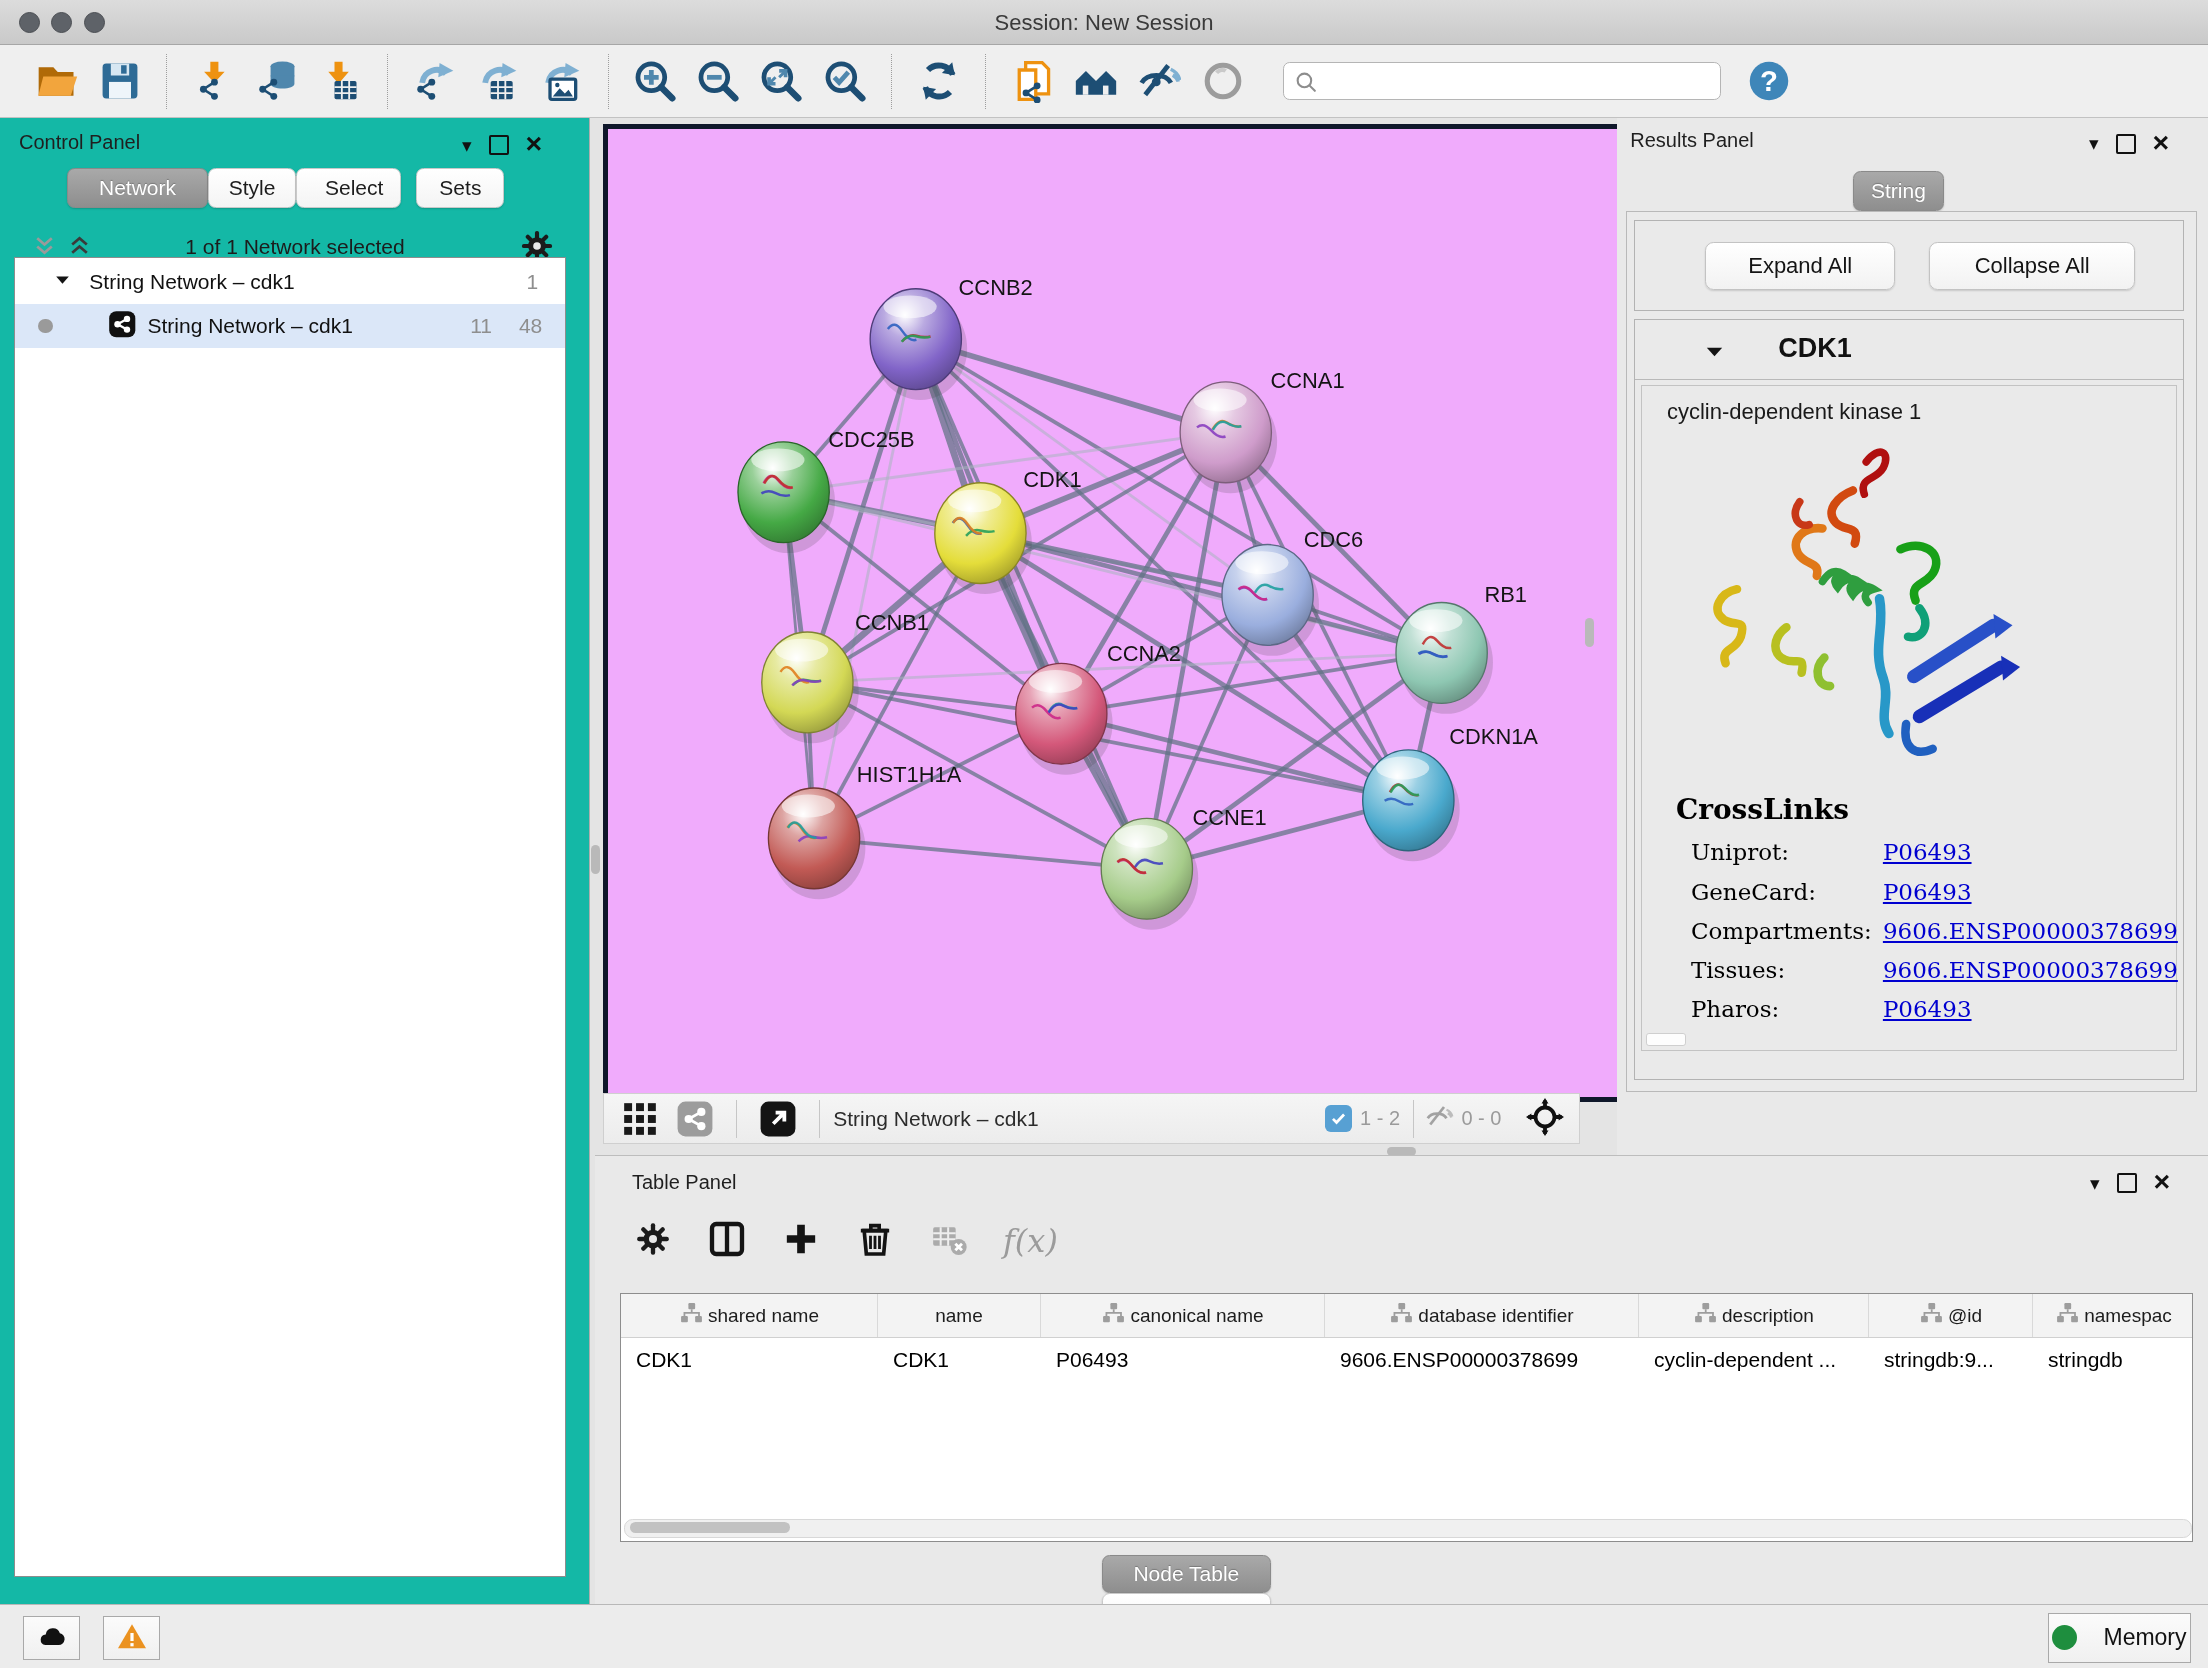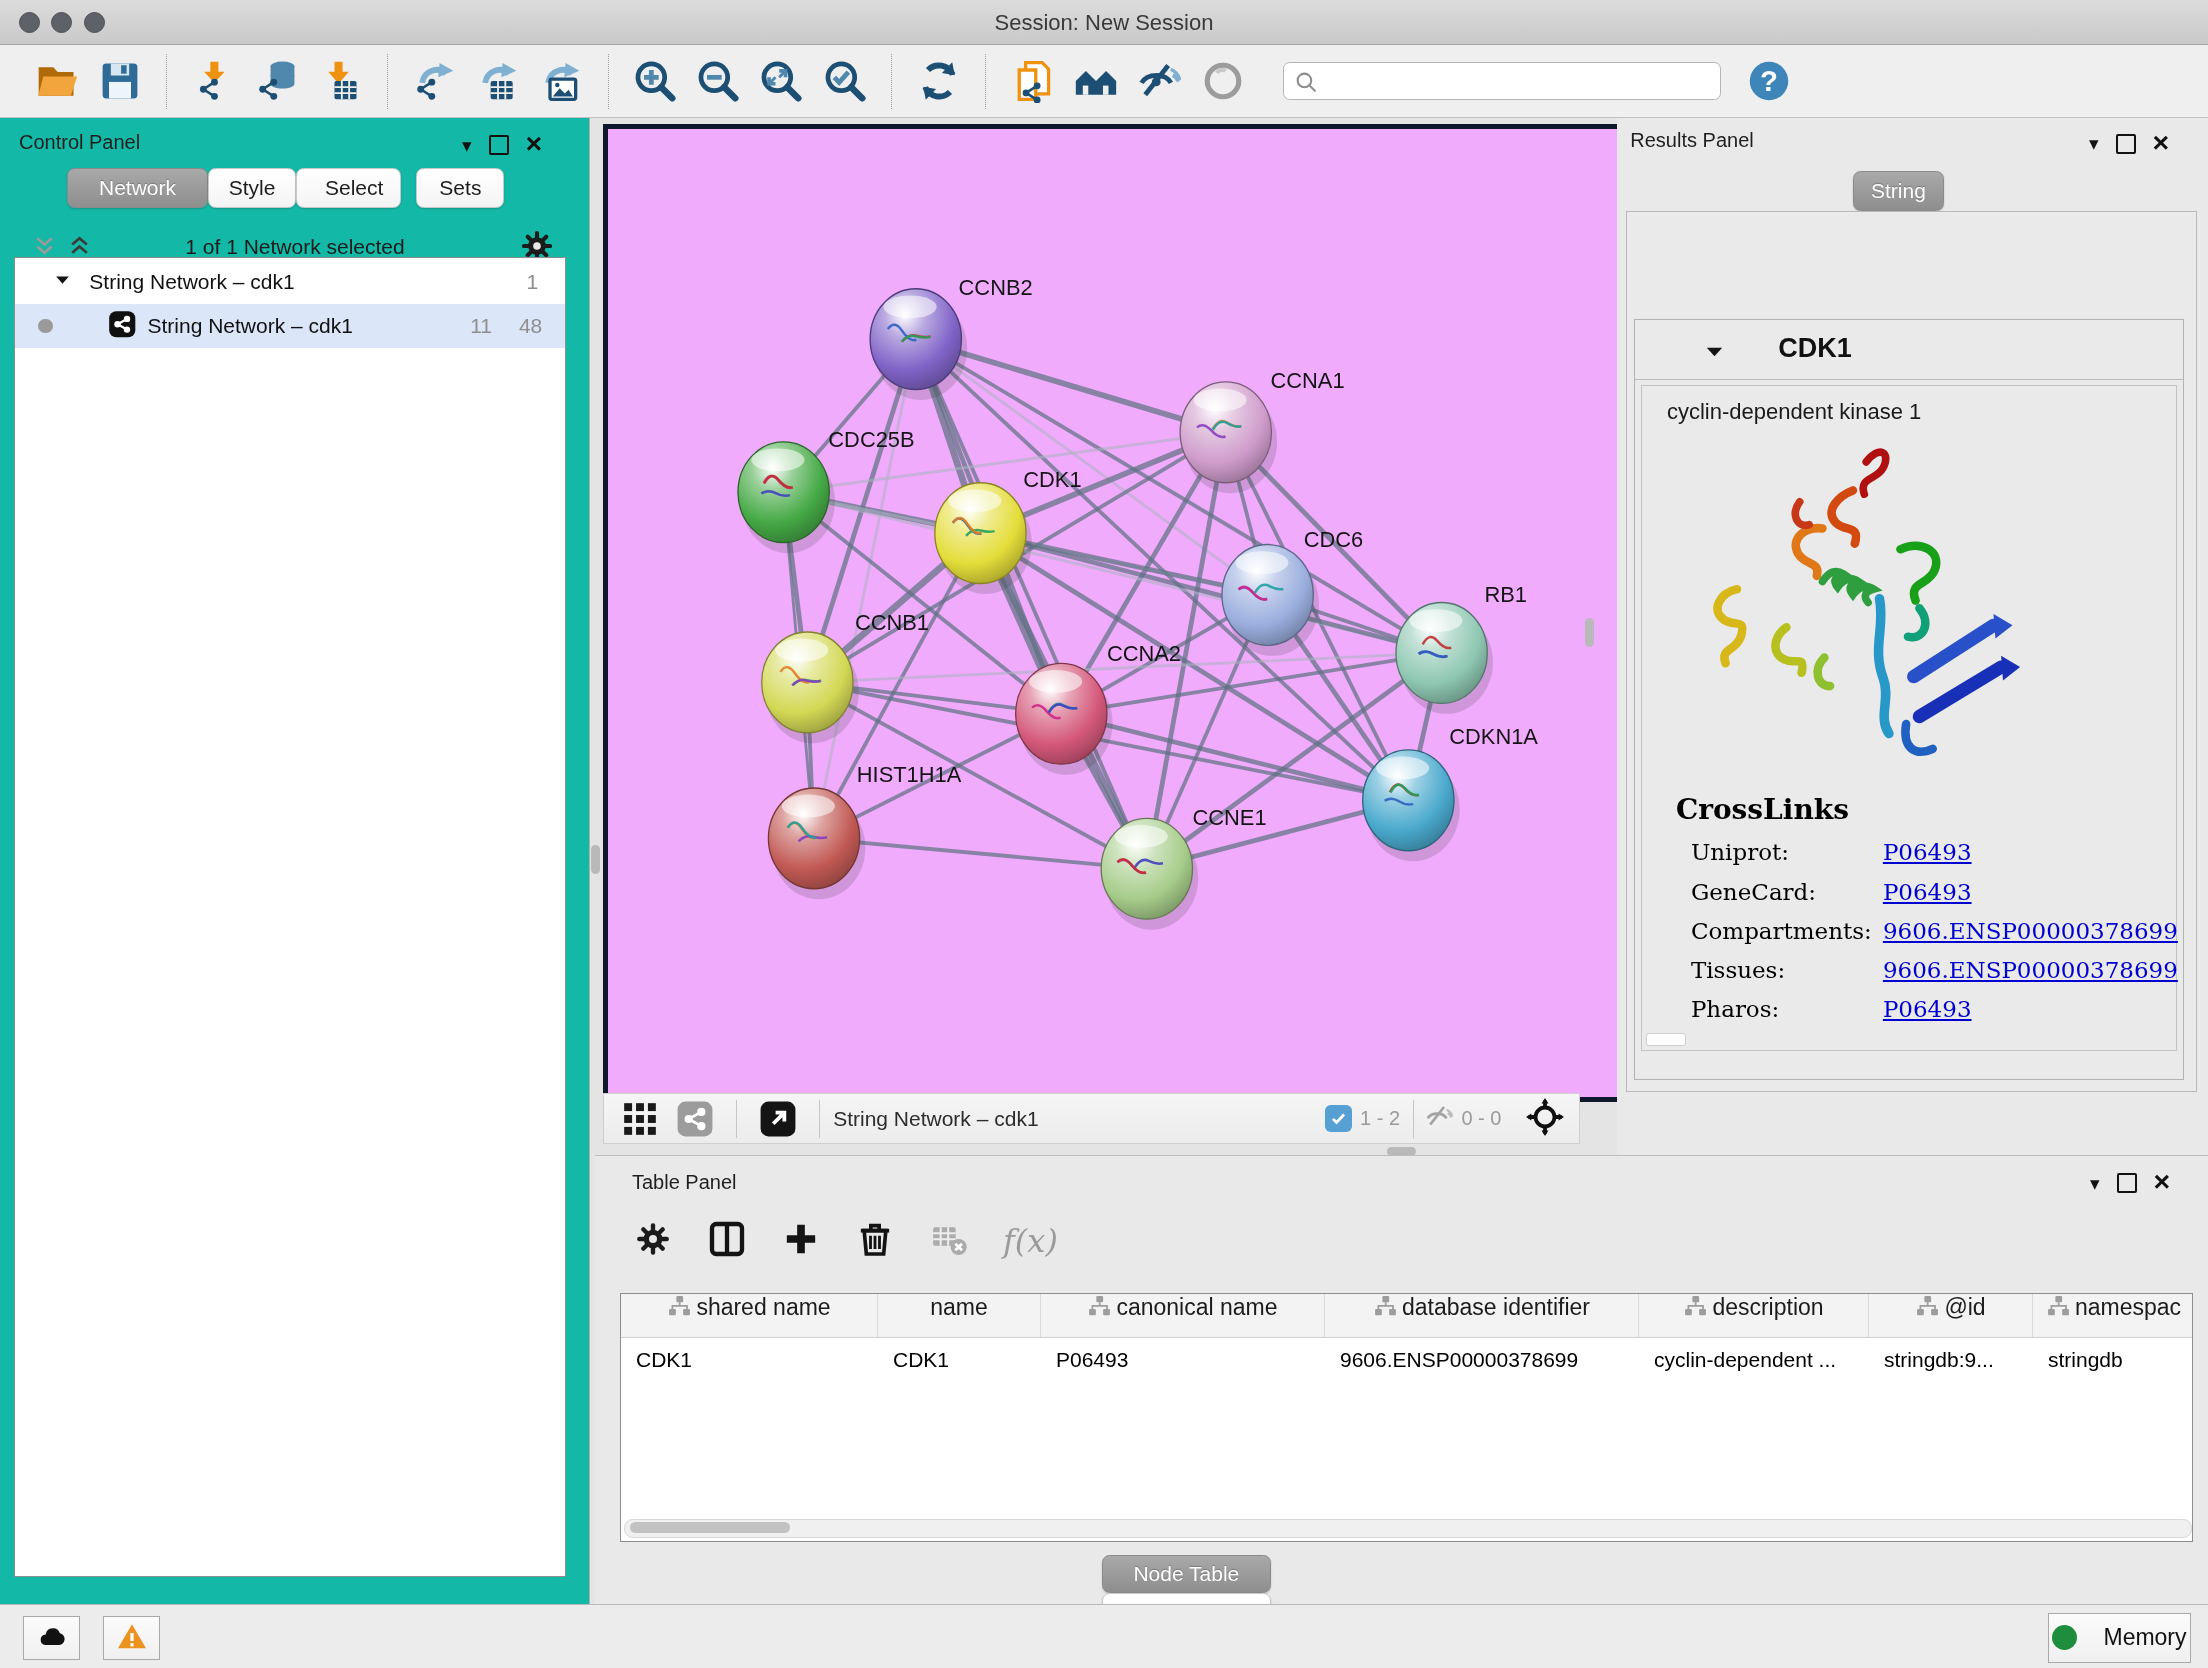--- a/index.html
+++ b/index.html
@@ -68,21 +68,21 @@
   #rp-scroll{position:absolute;left:3.8px;bottom:3.8px;width:38px;height:11.4px;background:#fdfdfd;border:1px solid #cfcfcf;border-radius:2.9px;}
   
   #table-panel{left:595px;top:1155px;width:1613px;height:449px;background:#e9e9e9;border-top:1px solid #bdbdbd;box-sizing:border-box;}
   #tp-header{position:absolute;left:37px;top:15px;}
   #tp-ctrls{position:absolute;left:1495px;top:15px;width:107px;}
   #tp-toolbar{position:absolute;left:38px;top:63px;display:flex;align-items:center;gap:34px;}
   #tp-toolbar .tpi svg{width:40px;height:40px;}
   .fx{font-family:"DejaVu Serif","Liberation Serif",serif;font-style:italic;font-size:32px;color:#9b9b9b;}
   #tp-table{position:absolute;left:25px;top:137px;width:1573px;height:249px;background:#fff;border:1.4px solid #8d8d8d;box-sizing:border-box;overflow:hidden;}
   #tp-headrow{display:flex;height:43px;background:#f3f3f3;border-bottom:1px solid #d0d0d0;}
-  .th{display:flex;justify-content:center;gap:4px;border-right:1px solid #d9d9d9;font-size:23px;color:#1c1c1c;box-sizing:border-box;flex:0 0 auto;overflow:hidden;}
+  .th{display:flex;align-items:center;justify-content:center;gap:4px;border-right:1px solid #d9d9d9;font-size:19px;color:#1c1c1c;box-sizing:border-box;flex:0 0 auto;overflow:hidden;}
   #tp-datarow{display:flex;height:43px;}
   .td{display:flex;align-items:center;padding-left:15px;font-size:21px;color:#000;box-sizing:border-box;flex:0 0 auto;overflow:hidden;white-space:nowrap;}
   #tp-scroll{position:absolute;left:28.5px;top:363px;width:1566px;height:17px;background:#f0f0f0;border:1px solid #d8d8d8;border-radius:8.6px;}
   #tp-thumb{position:absolute;left:5.7px;top:1.9px;width:160px;height:11.4px;background:#c2c2c2;border-radius:5.7px;}
   #tp-tabs{position:absolute;left:507px;top:399px;display:flex;flex-direction:column;}
   
   #statusbar{left:0;top:1604px;width:2208px;height:65px;background:#ececec;border-top:1px solid #b8b8b8;box-sizing:border-box;}
   .sb-btn{position:absolute;top:11.4px;height:42px;border:1.4px solid #a9a9a9;background:linear-gradient(#fbfbfb,#f0f0f0);display:flex;align-items:center;justify-content:center;}
   #memory-btn{left:2048px;top:7.6px;width:141px;height:48px;font-size:23px;color:#111;gap:26px;}
   #memory-dot{width:25px;height:25px;border-radius:50%;}
@@ -633,20 +633,24 @@
 
 <div id="results-panel" class="abs">
   <div id="rp-header" class="panel-title">Results Panel</div>
   <div id="rp-ctrls" class="panel-ctrls">
     <span class="pc">▾</span>
     <span class="pc box"></span>
     <span class="pc x">×</span>
   </div>
   <div id="rp-tab" class="tabbtn sel">String</div>
   <div id="rp-outer">
+    <div id="rp-btnbox">
+      <span class="pushbtn" style="position:absolute;left:70px;top:21px;width:188px;height:46px">Expand All</span>
+      <span class="pushbtn" style="position:absolute;left:294px;top:21px;width:204px;height:46px">Collapse All</span>
+    </div>
     <div id="rp-card">
       <div id="rp-cardhead">
         <span style="position:absolute;left:68px;top:21px"><svg width="23" height="23" viewBox="0 0 24 24">
               <path d="M4 7l8 9 8-9z" fill="#141414"></path>
             </svg></span>
         <span id="rp-cardname">CDK1</span>
       </div>
       <div id="rp-inner">
         <div id="rp-desc">cyclin-dependent kinase 1</div>
 

